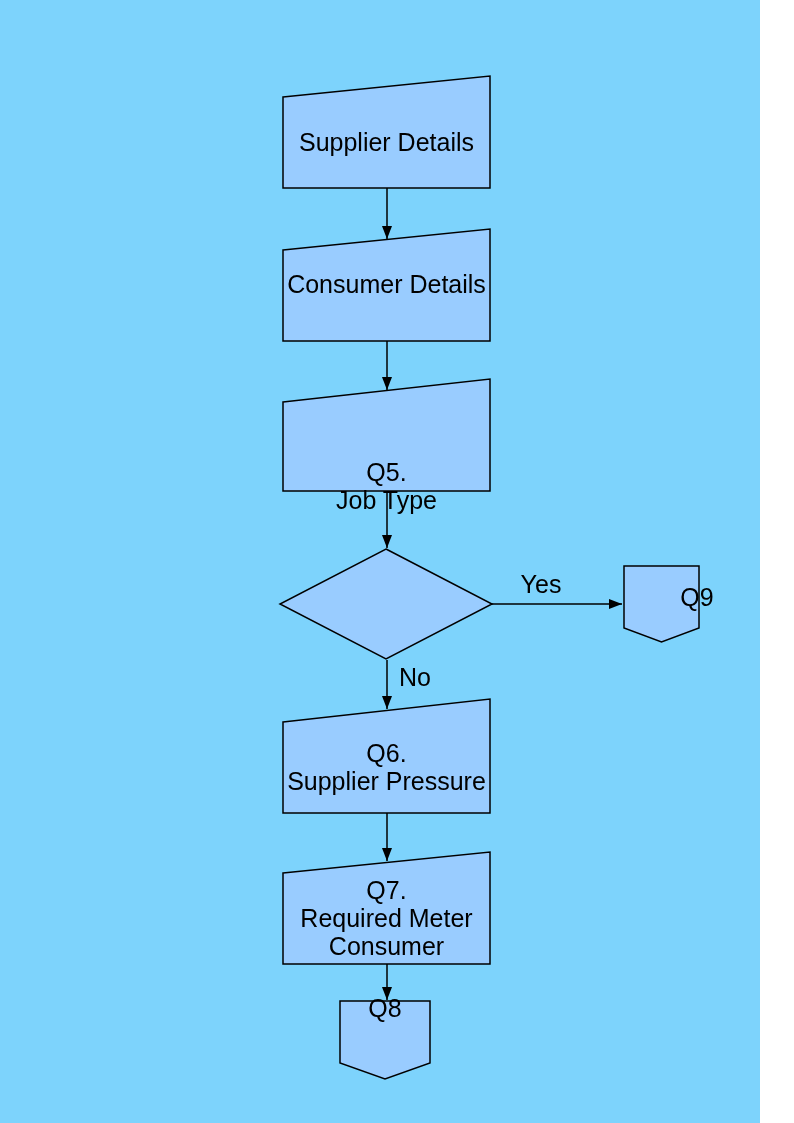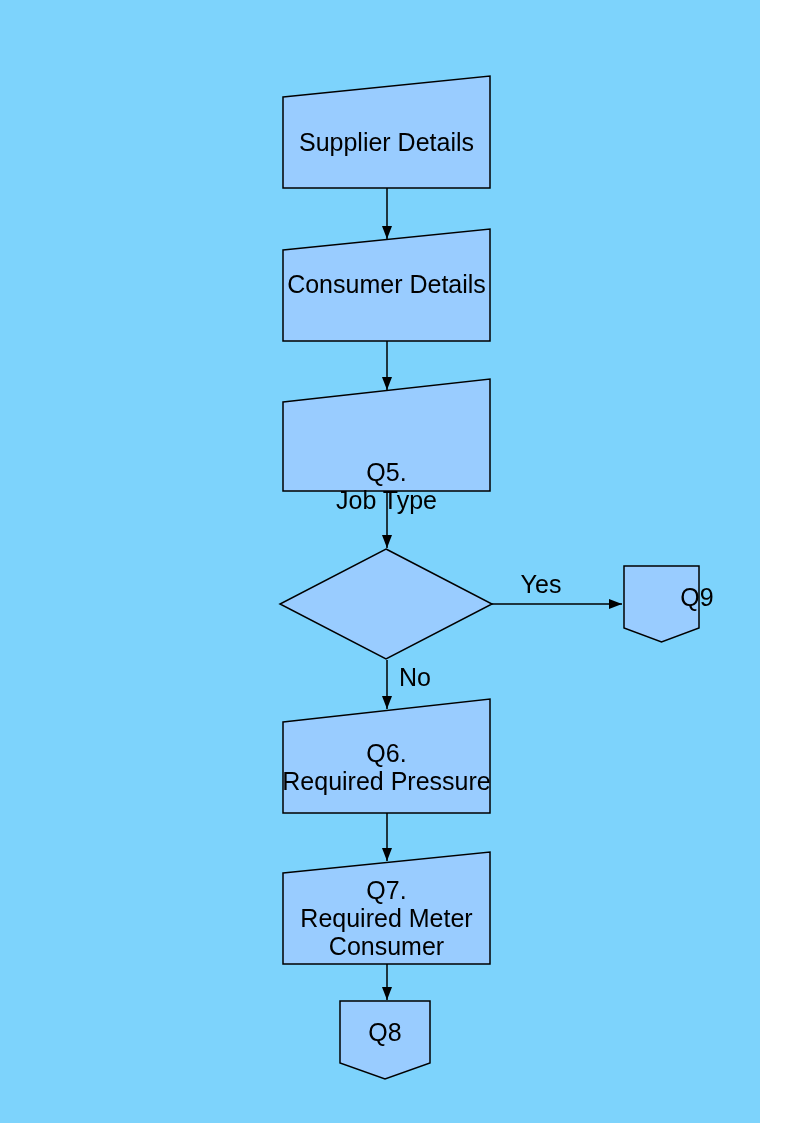--- a/index.html
+++ b/index.html
@@ -70,22 +70,22 @@
     <polygon class="node-shape" points="624,566 699,566 699,628 661.5,642 624,628" fill="#99CCFF"></polygon>
     <polygon class="node-shape" points="340,1001 430,1001 430,1063 385,1079 340,1063" fill="#99CCFF"></polygon>
   </svg>
 
   <div class="node-label" style="left:386.5px; top:142px;">Supplier Details</div>
   <div class="node-label" style="left:386.5px; top:284px;">Consumer Details</div>
   <div class="node-label" style="left:386.5px; top:446px;margin-top:40px;">Q5.
 Job Type</div>
   <div class="node-label" style="left:697px; top:597px;">Q9</div>
   <div class="node-label" style="left:386.5px; top:767px;">Q6.
-Required Pressure</div>
+Supplier Pressure</div>
   <div class="node-label" style="left:386.5px; top:918px;">Q7.
 Required Meter
 Consumer</div>
-  <div class="node-label" style="left:385px; top:1032px;">Q8</div>
+  <div class="node-label" style="left:385px; top:1008px;">Q8</div>
 
   <div class="edge-label" style="left:541px; top:584px;">Yes</div>
   <div class="edge-label" style="left:415px; top:677px;">No</div>
 
 </div>
 
 </body></html>

